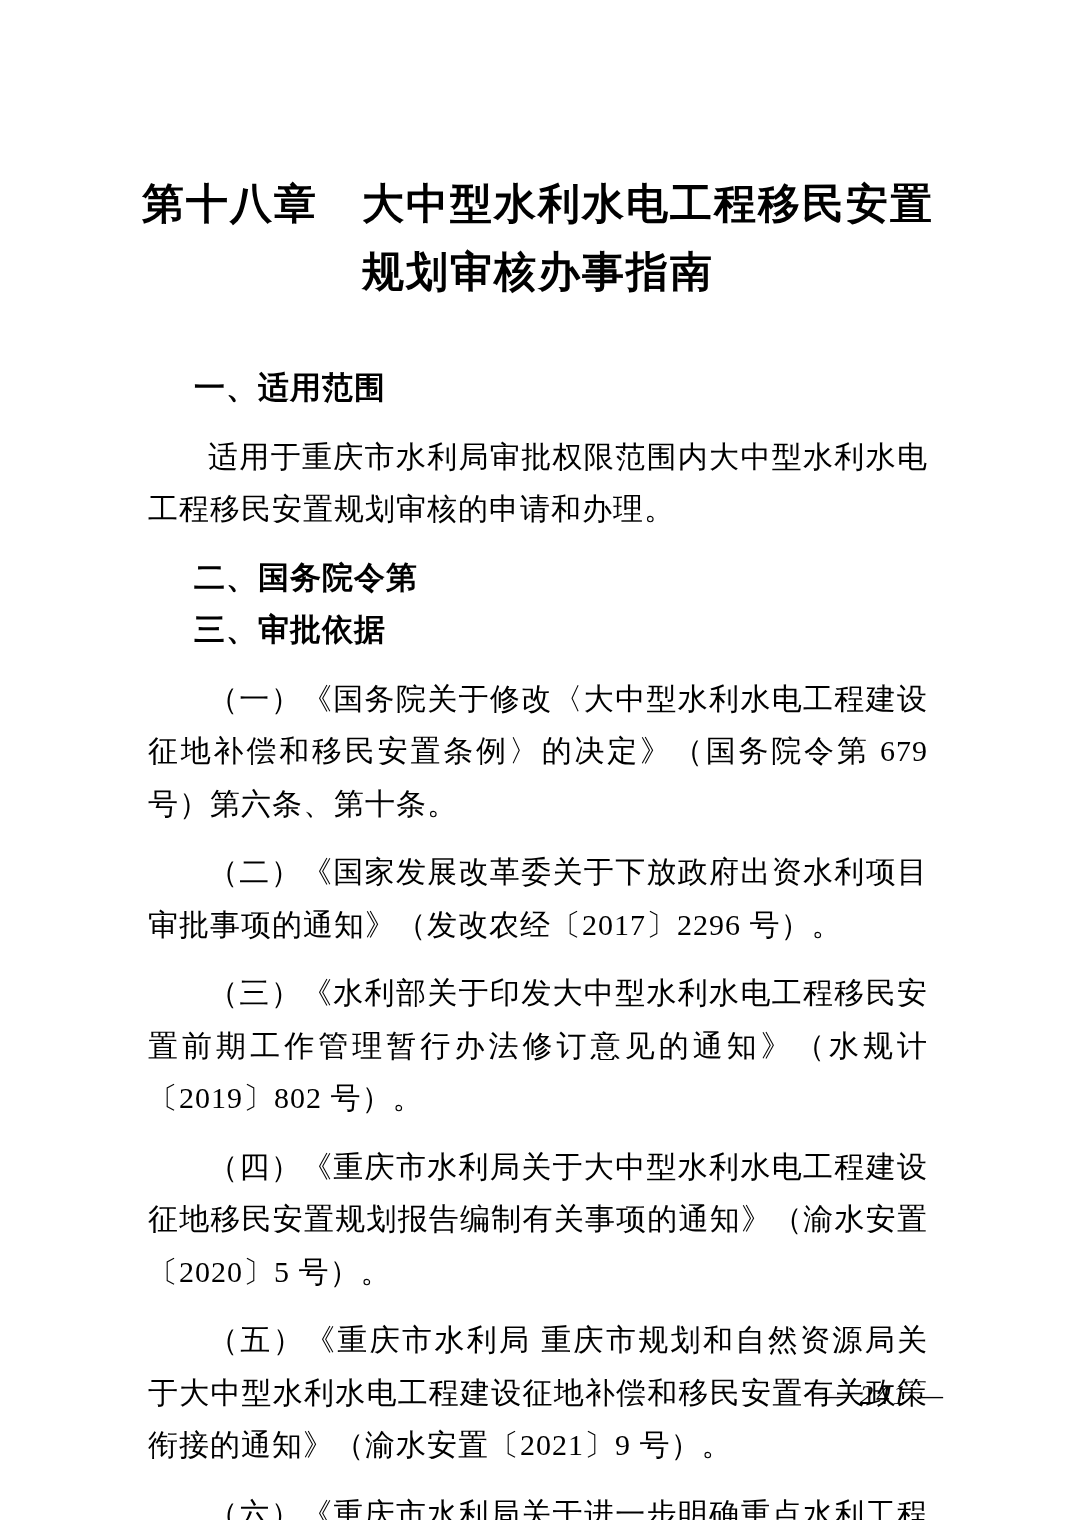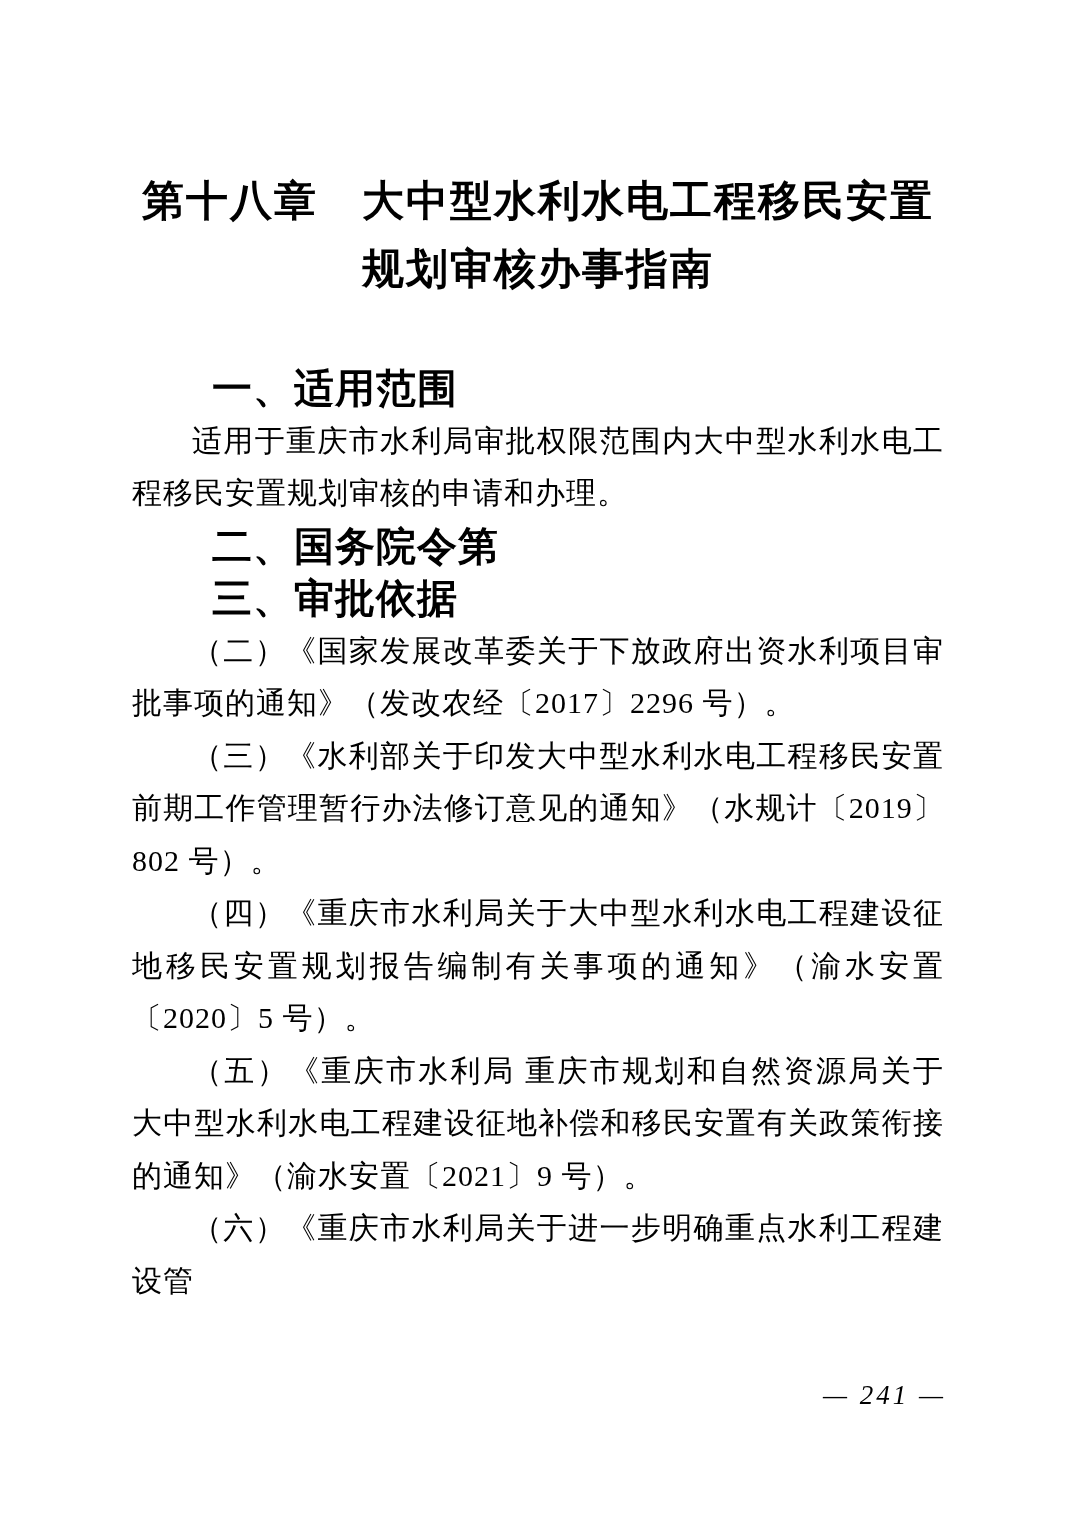--- a/index.html
+++ b/index.html
@@ -26,33 +26,32 @@
     margin: 0 0 56px 0;
     text-align: center;
     font-family: "Liberation Sans", "DejaVu Sans", sans-serif;
     font-weight: 700;
     font-size: 42px;
     line-height: 68px;
     letter-spacing: 2px;
   }
   .doc-title .title-line {
     display: block;
-    font-family: Liberation Mono, monospace;
   }
   .sec-heading {
     margin: 0;
     font-family: "Liberation Sans", "DejaVu Sans", sans-serif;
     font-weight: 700;
-    font-size: 40px;
+    font-size: 31px;
     line-height: 52.5px;
     text-indent: 2em;
     letter-spacing: 1px;
   }
   .para {
-    margin: 0;
+    margin: 16px;
     font-size: 30px;
     line-height: 52.5px;
     text-align: justify;
     text-justify: inter-character;
     text-indent: 2em;
     letter-spacing: 1px;
   }
   .page-number {
     position: absolute;
     right: 128px;
@@ -79,20 +78,21 @@
       <h2 class="sec-heading">一、适用范围</h2>
       <p class="para">适用于重庆市水利局审批权限范围内大中型水利水电工程移民安置规划审核的申请和办理。</p>
     </div>
 
     <div class="section">
       <h2 class="sec-heading">二、国务院令第</h2>
     </div>
 
     <div class="section">
       <h2 class="sec-heading">三、审批依据</h2>
+      <p class="para">（一）《国务院关于修改〈大中型水利水电工程建设征地补偿和移民安置条例〉的决定》（国务院令第 679 号）第六条、第十条。</p>
       <p class="para">（二）《国家发展改革委关于下放政府出资水利项目审批事项的通知》（发改农经〔2017〕2296 号）。</p>
       <p class="para">（三）《水利部关于印发大中型水利水电工程移民安置前期工作管理暂行办法修订意见的通知》（水规计〔2019〕802 号）。</p>
       <p class="para">（四）《重庆市水利局关于大中型水利水电工程建设征地移民安置规划报告编制有关事项的通知》（渝水安置〔2020〕5 号）。</p>
       <p class="para">（五）《重庆市水利局 重庆市规划和自然资源局关于大中型水利水电工程建设征地补偿和移民安置有关政策衔接的通知》（渝水安置〔2021〕9 号）。</p>
       <p class="para">（六）《重庆市水利局关于进一步明确重点水利工程建设管</p>
     </div>
 
   </div>
 
   <div class="page-number">— 241 —</div>

